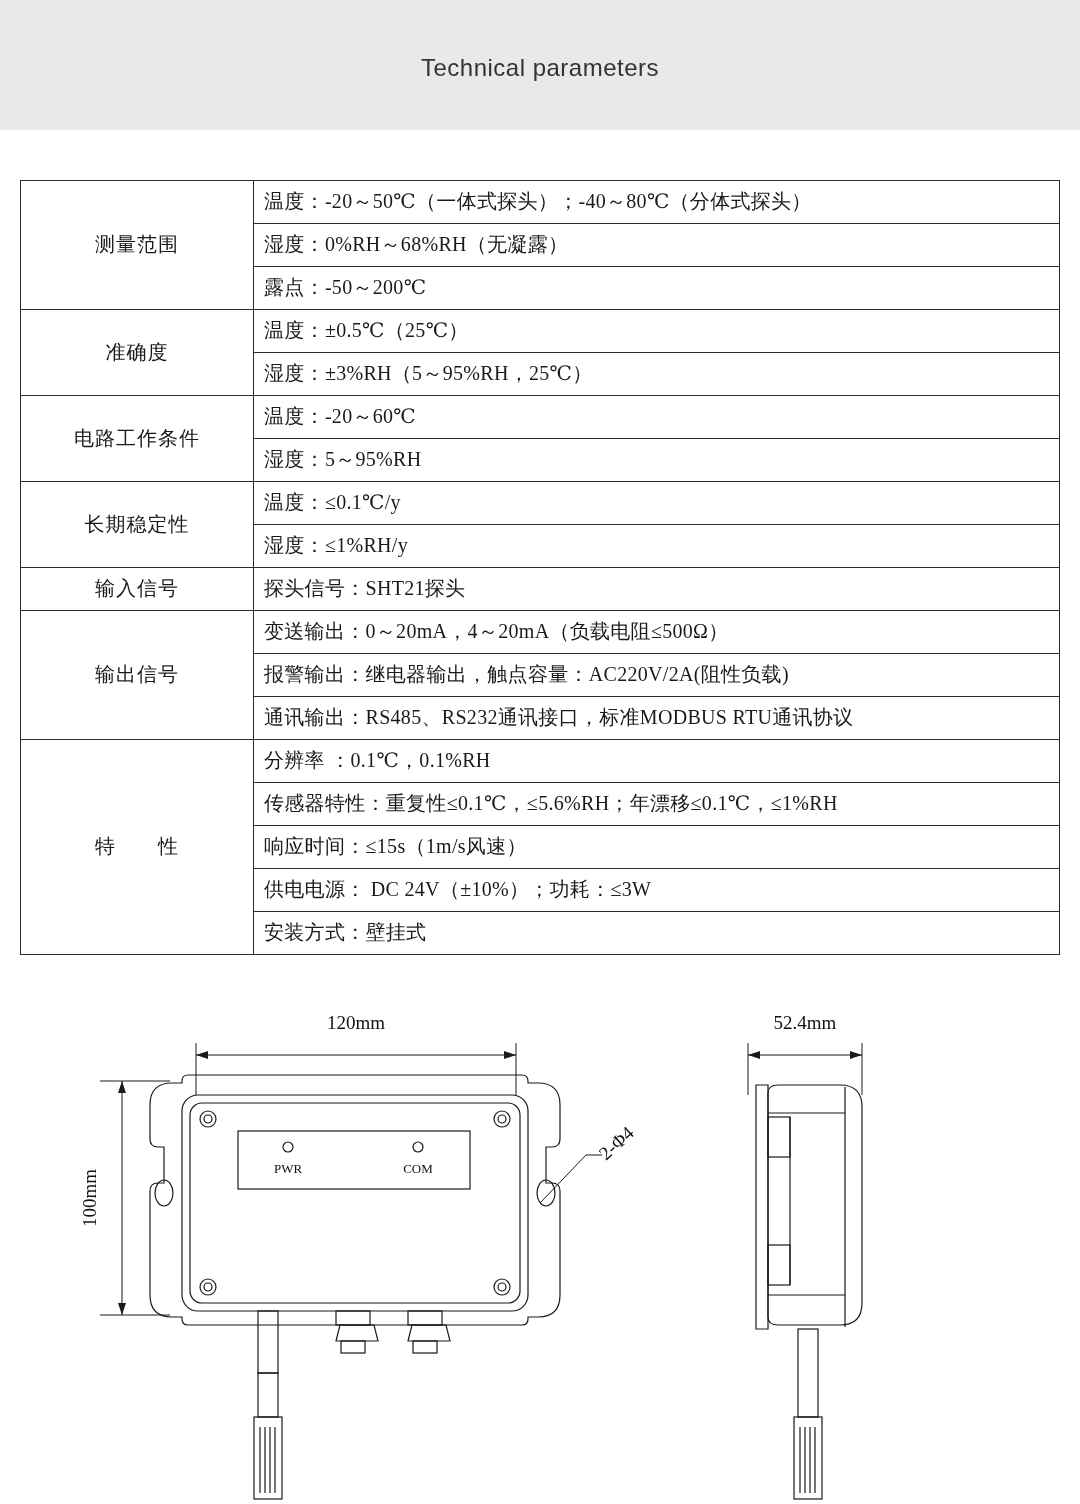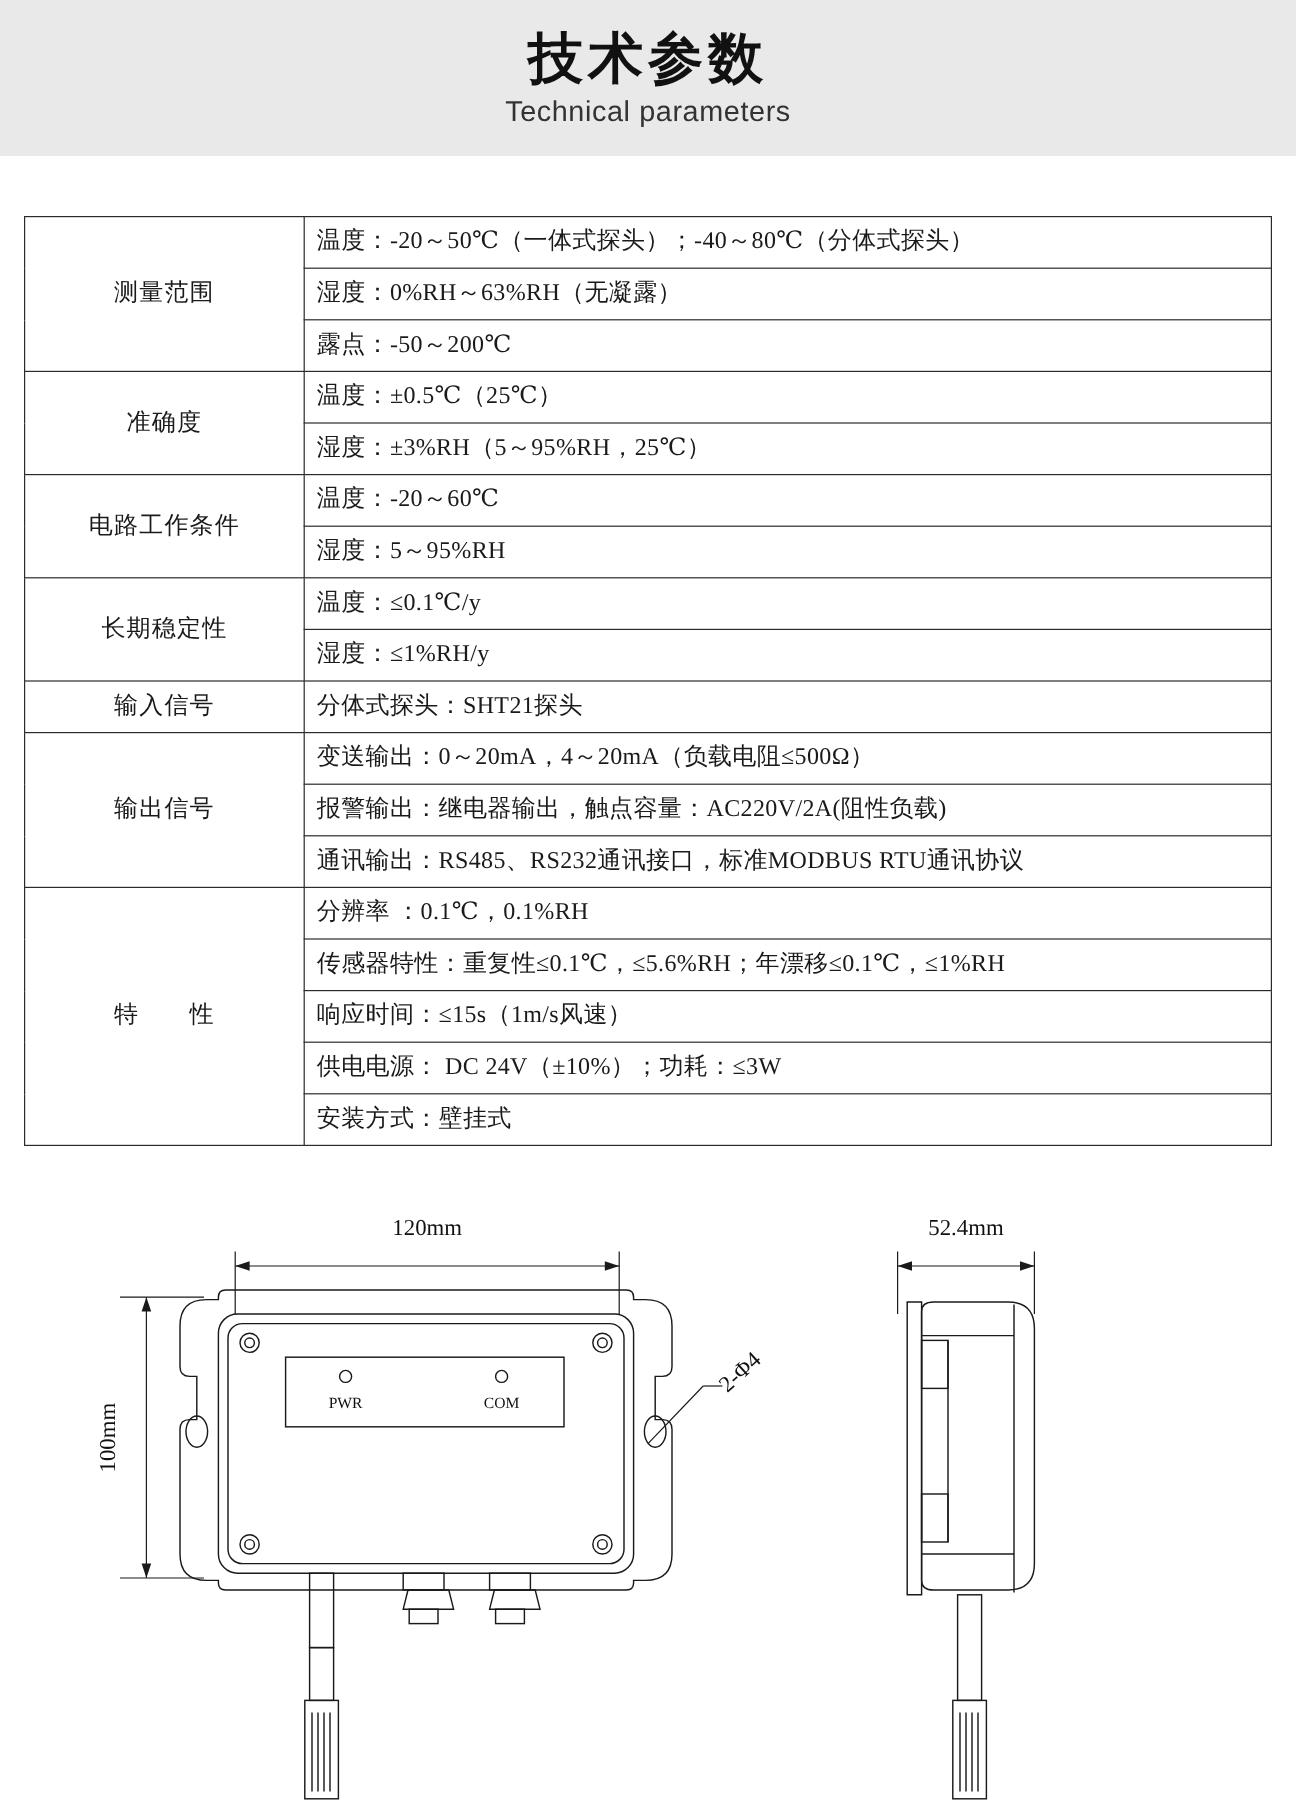--- a/index.html
+++ b/index.html
@@ -90,34 +90,33 @@
   .small-text {
     font-family: "Liberation Serif", "DejaVu Serif", serif;
     font-size: 13px;
     fill: #111;
   }
 </style>
 </head>
 <body>
 
 <div class="header">
-  <div class="header-title">技术参数</div>
   <div class="header-sub">Technical parameters</div>
 </div>
 
 <div class="table-wrap">
   <table class="spec">
     <tbody>
 
       <tr>
         <td class="label" rowspan="3">测量范围</td>
         <td class="value">温度：-20～50℃（一体式探头）；-40～80℃（分体式探头）</td>
       </tr>
       <tr>
-        <td class="value">湿度：0%RH～63%RH（无凝露）</td>
+        <td class="value">湿度：0%RH～68%RH（无凝露）</td>
       </tr>
       <tr>
         <td class="value">露点：-50～200℃</td>
       </tr>
 
       <tr>
         <td class="label" rowspan="2">准确度</td>
         <td class="value">温度：±0.5℃（25℃）</td>
       </tr>
       <tr>
@@ -135,21 +134,21 @@
       <tr>
         <td class="label" rowspan="2">长期稳定性</td>
         <td class="value">温度：≤0.1℃/y</td>
       </tr>
       <tr>
         <td class="value">湿度：≤1%RH/y</td>
       </tr>
 
       <tr>
         <td class="label">输入信号</td>
-        <td class="value">分体式探头：SHT21探头</td>
+        <td class="value">探头信号：SHT21探头</td>
       </tr>
 
       <tr>
         <td class="label" rowspan="3">输出信号</td>
         <td class="value">变送输出：0～20mA，4～20mA（负载电阻≤500Ω）</td>
       </tr>
       <tr>
         <td class="value">报警输出：继电器输出，触点容量：AC220V/2A(阻性负载)</td>
       </tr>
       <tr>

